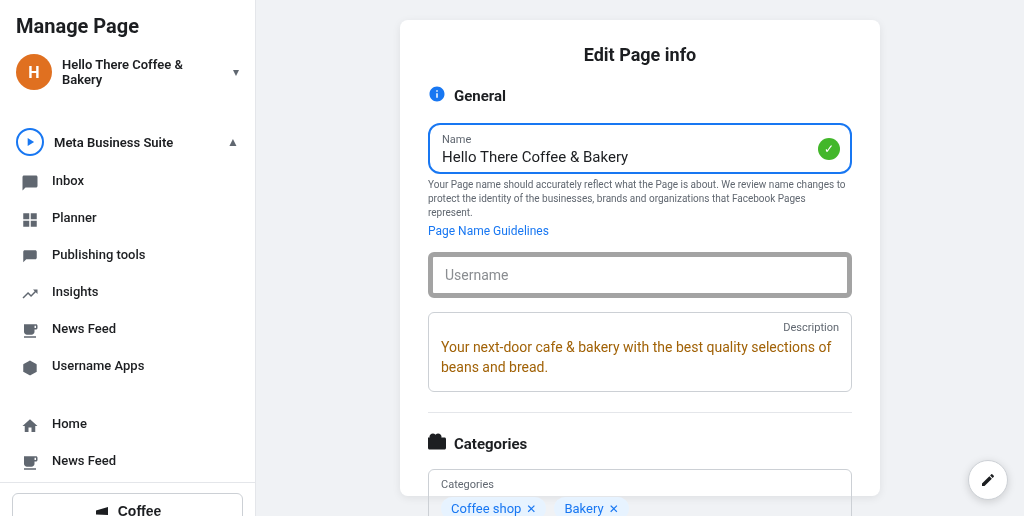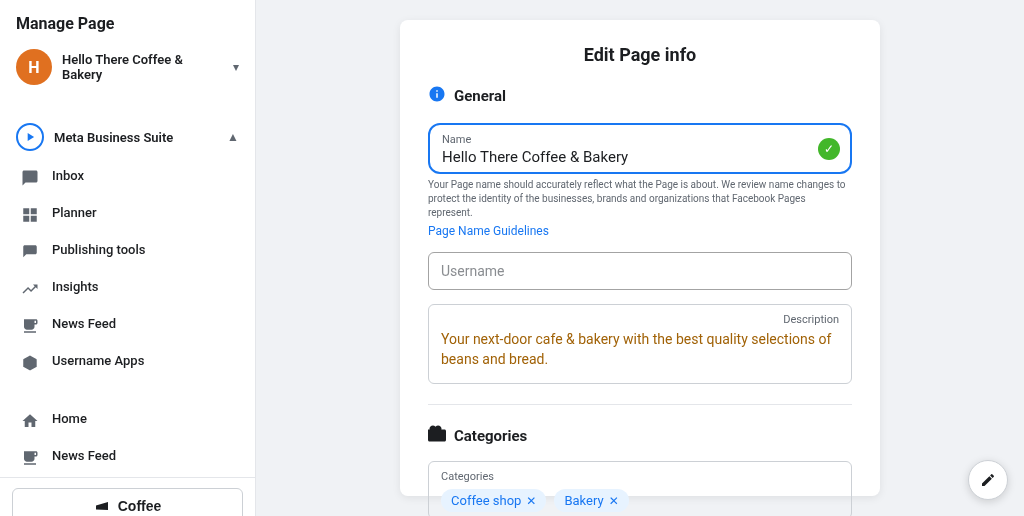--- a/index.html
+++ b/index.html
@@ -24,21 +24,21 @@
       border-right: 1px solid #e4e6ea;
       height: 516px;
       overflow: hidden;
     }
 
     .sidebar-header {
       padding: 14px 16px 10px 16px;
     }
 
     .sidebar-title {
-      font-size: 16px;
+      font-size: 20px;
       font-weight: 700;
       color: #1c1e21;
       margin-bottom: 12px;
     }
 
     .page-identity {
       display: flex;
       align-items: center;
       gap: 10px;
       cursor: pointer;
@@ -264,21 +264,21 @@
     .field-link {
       font-size: 12px;
       color: #1877f2;
       text-decoration: none;
       display: inline-block;
       margin-top: 4px;
       cursor: pointer;
     }
 
     .username-wrapper {
-      border: 1px solid #a3a3a3;
+      border: 5px solid #a3a3a3;
       border-radius: 6px;
       padding: 10px 12px;
       color: #8a8d91;
       font-size: 14px;
     }
 
     .desc-wrapper {
       border: 1px solid #ccd0d5;
       border-radius: 6px;
       padding: 8px 12px 6px 12px;

